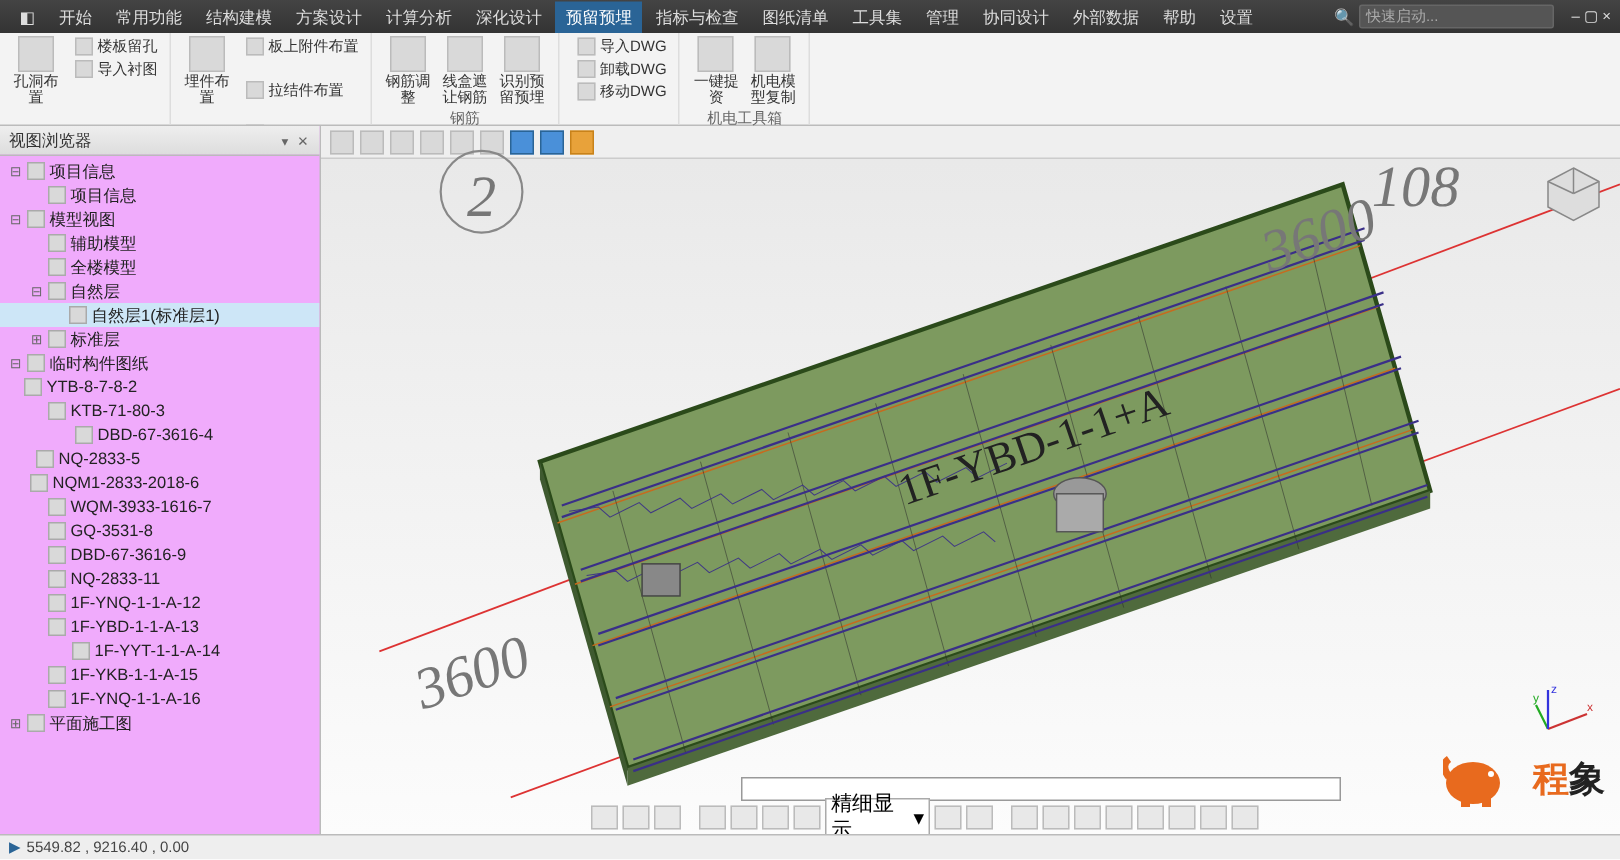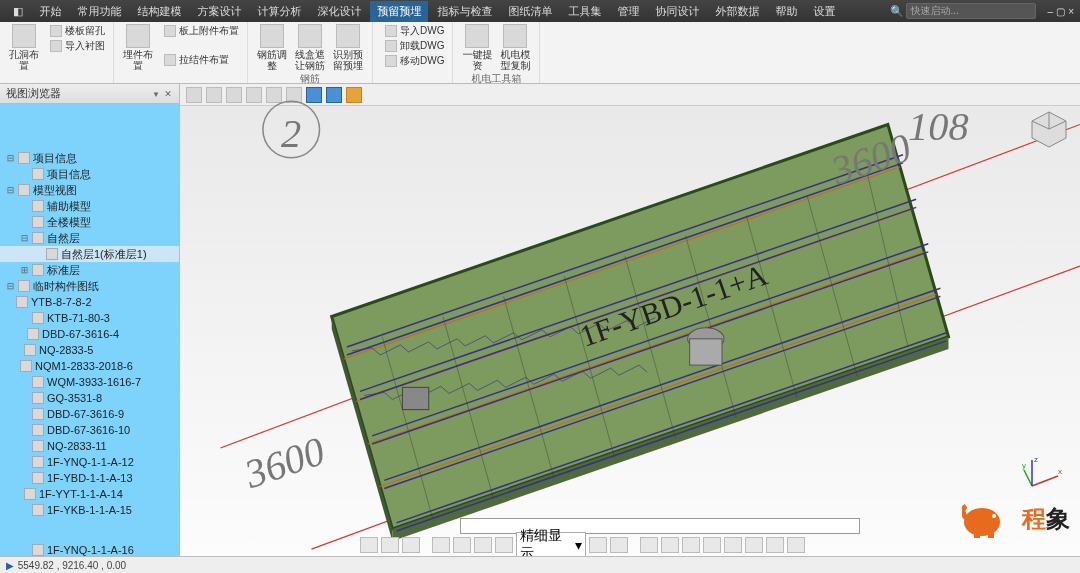--- a/index.html
+++ b/index.html
@@ -13,21 +13,21 @@
 .ribbon { height:62px; background:#f3f3f3; border-bottom:1px solid #bbb; display:flex; }
 .group { border-right:1px solid #ddd; padding:2px 8px 0; display:flex; flex-direction:column; }
 .group-row { display:flex; gap:6px; }
 .btn-lg { width:32px; display:flex; flex-direction:column; align-items:center; gap:1px; cursor:default; }
 .btn-lg .ico { width:24px; height:24px; background:#d9d9d9; border:1px solid #bbb; }
 .btn-lg span { font-size:10px; color:#333; text-align:center; line-height:11px; }
 .btn-sm { display:flex; align-items:center; gap:3px; font-size:10px; color:#333; height:14px; cursor:default; }
 .btn-sm .ico { width:12px; height:12px; background:#d9d9d9; border:1px solid #bbb; }
 .group-label { font-size:10px; color:#666; text-align:center; margin-top:auto; padding:1px 0 2px; }
 .body { display:flex; height:calc(100% - 22px - 62px - 17px); }
-.sidebar { width:180px; border-right:1px solid #bbb; background:#7dd3fc; display:flex; flex-direction:column;gap:44px; }
+.sidebar { width:214px; border-right:1px solid #bbb; background:#f0abfc; display:flex; flex-direction:column; }
 .sidehead { height:20px; background:linear-gradient(#eee,#ddd); border-bottom:1px solid #bbb; display:flex; align-items:center; padding:0 6px; font-size:11px; color:#333; }
 .sidehead .ctrls { margin-left:auto; display:flex; gap:2px; }
 .sidehead .ctrls span { width:10px; height:10px; font-size:9px; color:#666; text-align:center; }
 .tree { flex:1; overflow:auto; padding:2px 0; }
 .node { display:flex; align-items:center; height:16px; padding-left:6px; font-size:11px; color:#222; gap:3px; cursor:default; }
 .node .exp { width:9px; text-align:center; color:#666; font-size:9px; }
 .node .nico { width:12px; height:12px; background:#d9d9d9; border:1px solid #aaa; flex:none; }
 .node.sel { background:#cde6f7; }
 .viewport { flex:1; position:relative; background:linear-gradient(#e8e8e8,#fcfcfc); overflow:hidden; }
 .vp-toolbar { position:absolute; top:0; left:0; right:0; height:22px; background:rgba(240,240,240,.9); border-bottom:1px solid #ccc; display:flex; align-items:center; padding:0 6px; gap:4px; }
@@ -231,21 +231,21 @@
         <div class="node" style="padding-left: 4px;">
           <span class="exp"></span>
           <span class="nico"></span>
           <span>YTB-8-7-8-2</span>
         </div>
         <div class="node" style="padding-left: 20px;">
           <span class="exp"></span>
           <span class="nico"></span>
           <span>KTB-71-80-3</span>
         </div>
-        <div class="node" style="padding-left: 15px;">
+        <div class="node" style="padding-left: 38px;">
           <span class="exp"></span>
           <span class="nico"></span>
           <span>DBD-67-3616-4</span>
         </div>
         <div class="node" style="padding-left: 12px;">
           <span class="exp"></span>
           <span class="nico"></span>
           <span>NQ-2833-5</span>
         </div>
         <div class="node" style="padding-left: 8px;">
@@ -261,51 +261,46 @@
         <div class="node" style="padding-left: 20px;">
           <span class="exp"></span>
           <span class="nico"></span>
           <span>GQ-3531-8</span>
         </div>
         <div class="node" style="padding-left: 20px;">
           <span class="exp"></span>
           <span class="nico"></span>
           <span>DBD-67-3616-9</span>
         </div>
-        <div class="node" style="padding-left: 20px;">
-          <span class="exp"></span>
-          <span class="nico"></span>
-          <span>DBD-67-3616-10</span>
-        </div>
         <div class="node" style="padding-left: 20px; align-items: center;">
           <span class="exp"></span>
           <span class="nico"></span>
           <span>NQ-2833-11</span>
         </div>
         <div class="node" style="padding-left: 20px;">
           <span class="exp"></span>
           <span class="nico"></span>
           <span>1F-YNQ-1-1-A-12</span>
         </div>
         <div class="node" style="padding-left: 20px;">
           <span class="exp"></span>
           <span class="nico"></span>
           <span>1F-YBD-1-1-A-13</span>
         </div>
-        <div class="node" style="padding-left: 12px;">
+        <div class="node" style="padding-left: 36px;">
           <span class="exp"></span>
           <span class="nico"></span>
           <span>1F-YYT-1-1-A-14</span>
         </div>
         <div class="node" style="padding-left: 20px; text-align: right;">
           <span class="exp"></span>
           <span class="nico"></span>
           <span>1F-YKB-1-1-A-15</span>
         </div>
-        <div class="node" style="padding-left: 20px; margin-top: 24px;">
+        <div class="node" style="padding-left: 20px;">
           <span class="exp"></span>
           <span class="nico"></span>
           <span>1F-YNQ-1-1-A-16</span>
         </div>
         <div class="node" style="padding-left: 6px;">
           <span class="exp">⊞</span>
           <span class="nico"></span>
           <span>平面施工图</span>
         </div>
       </div>

